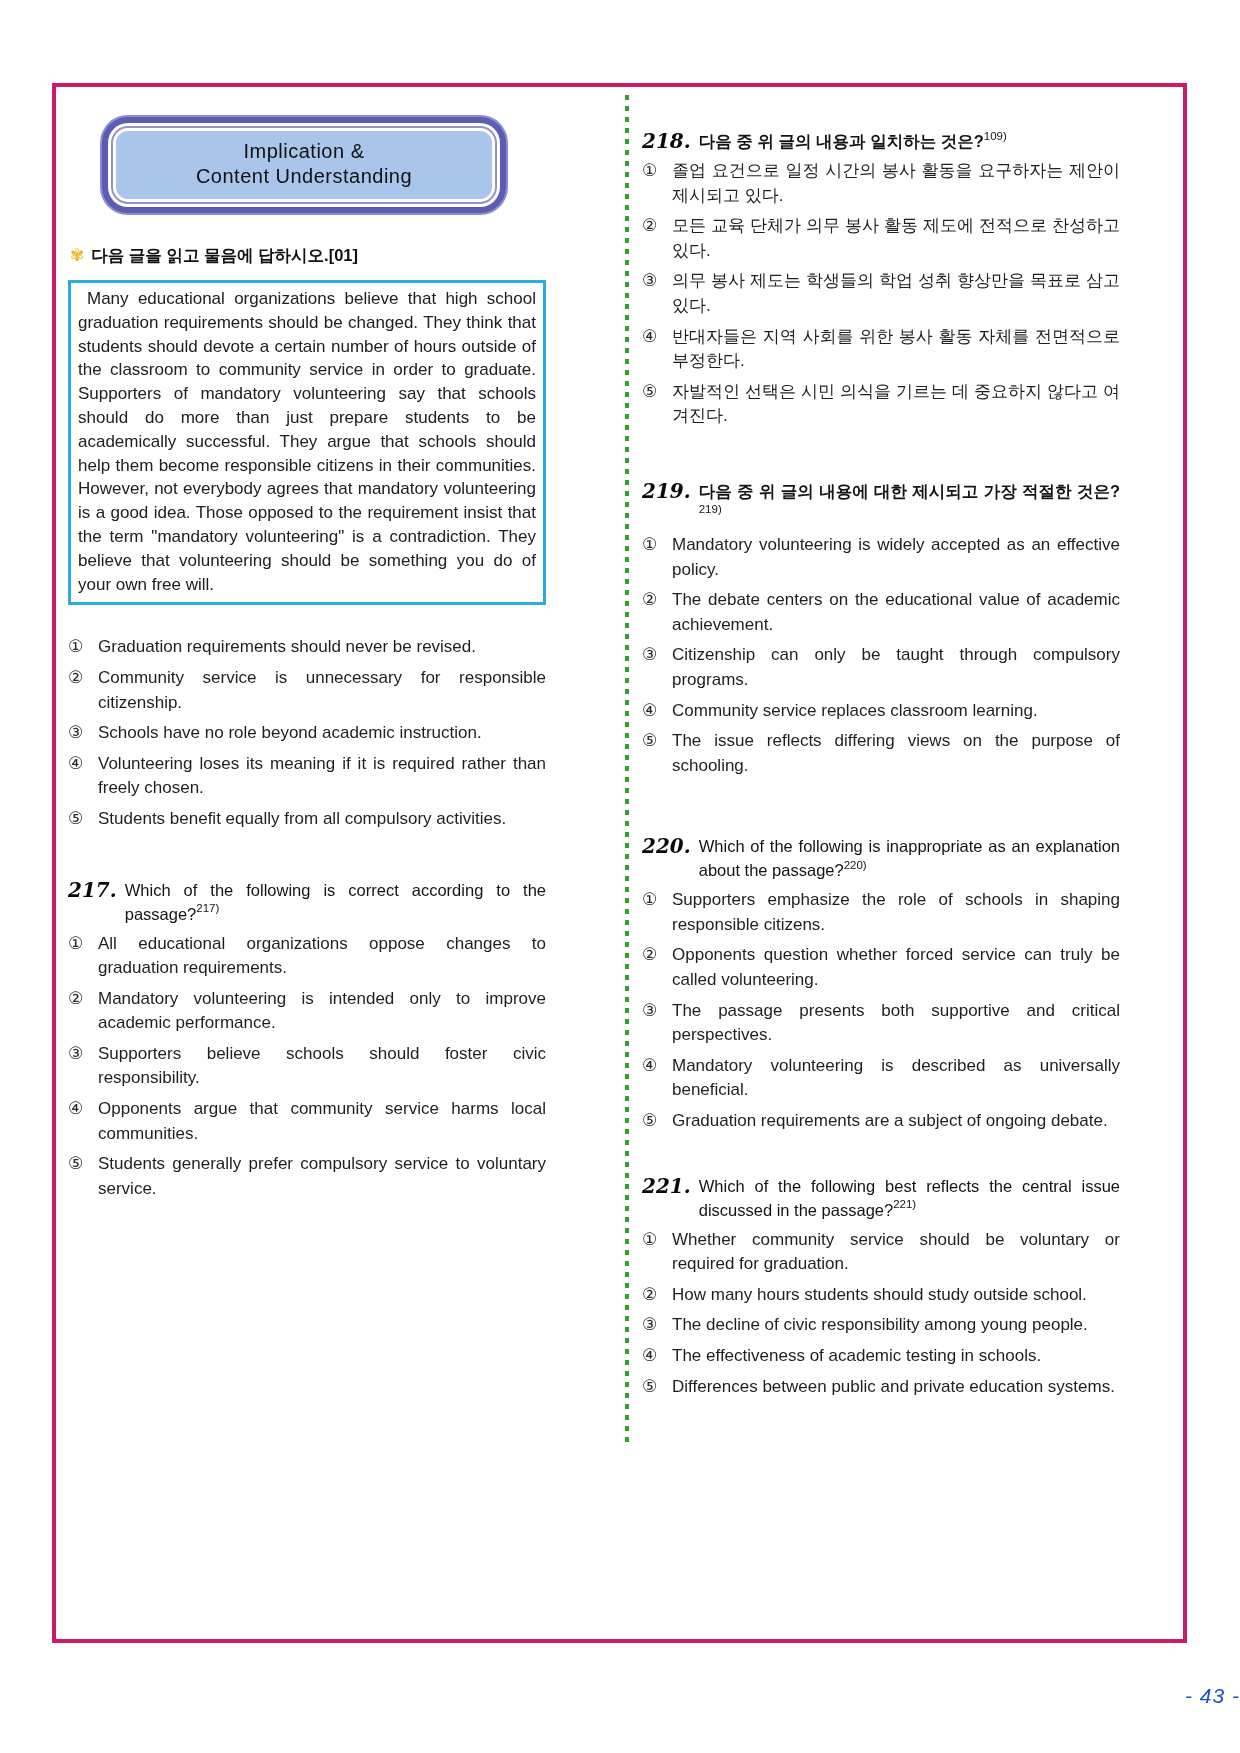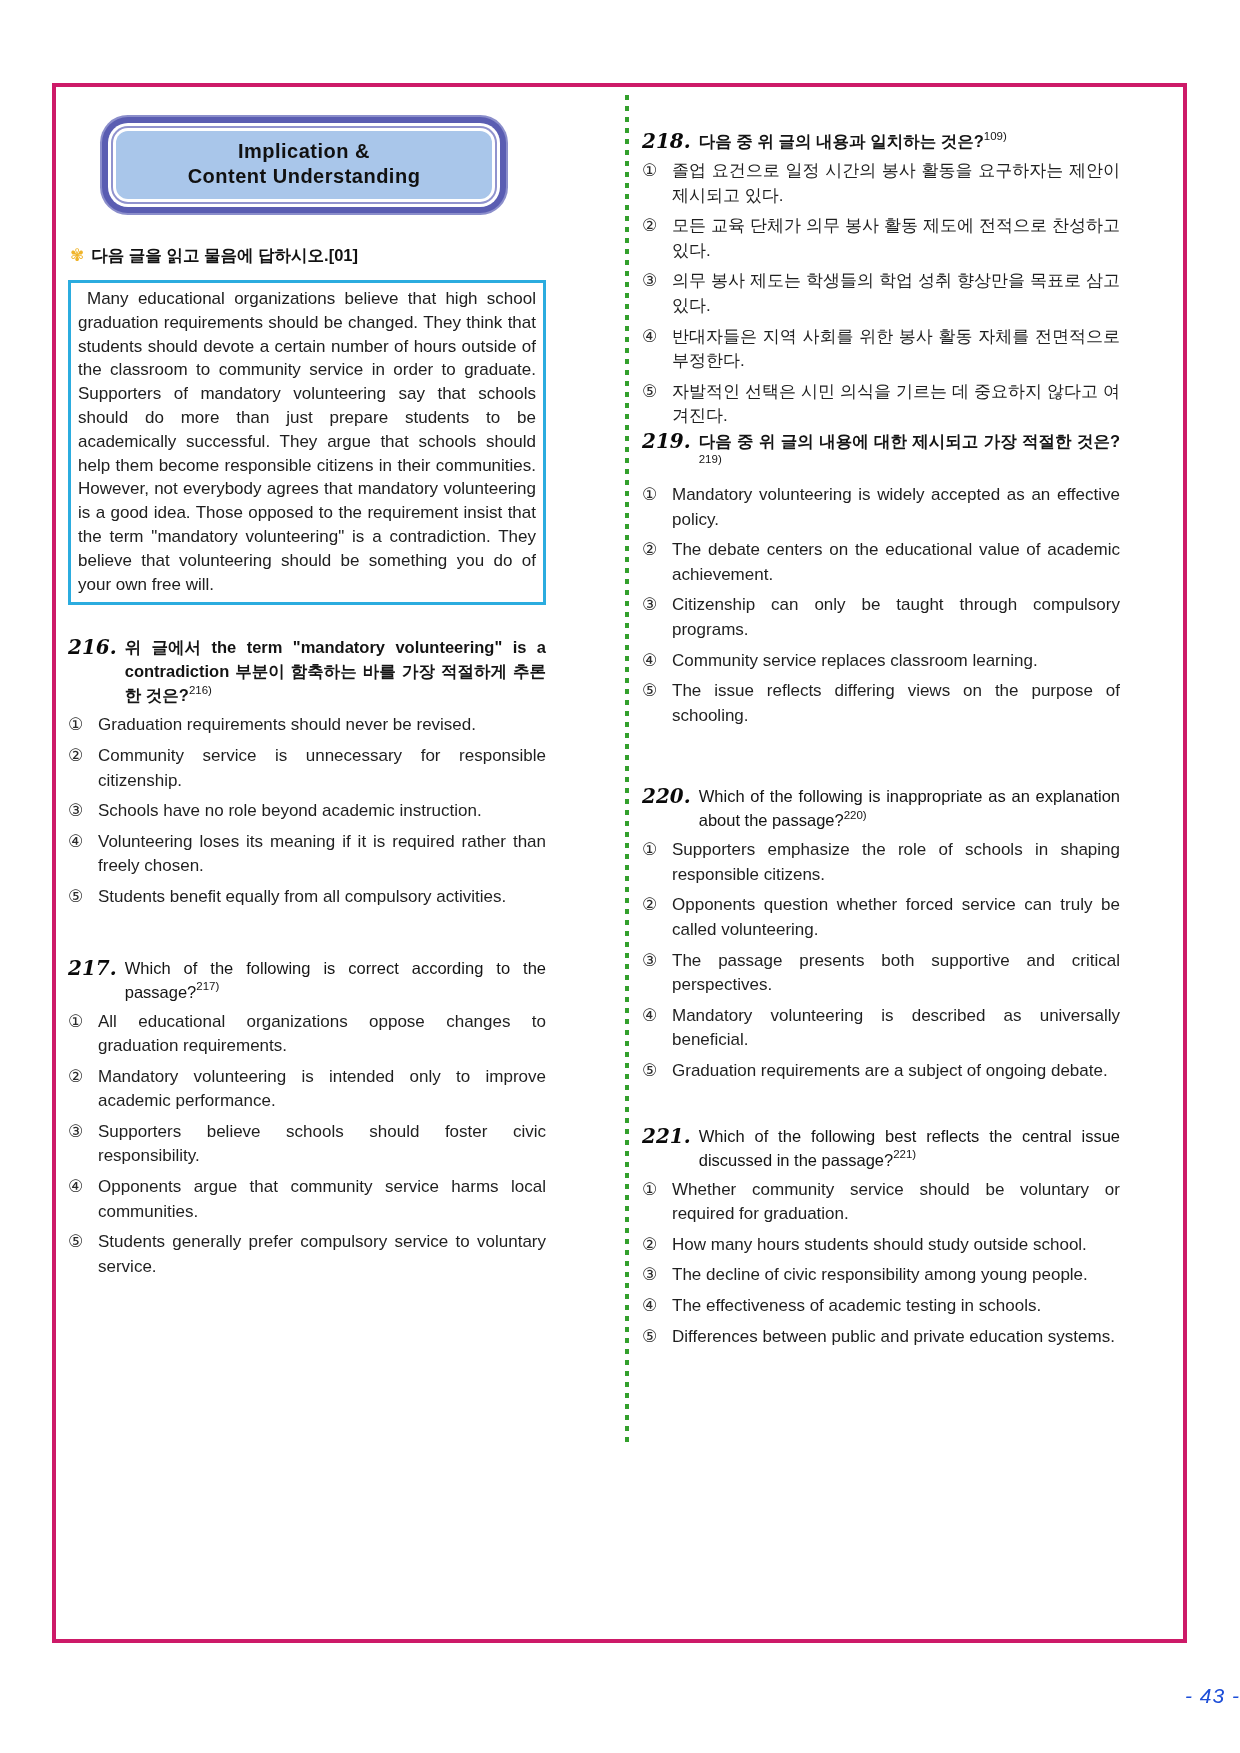--- a/index.html
+++ b/index.html
@@ -11,21 +11,21 @@
            background:repeating-linear-gradient(to bottom,#33a02c 0 5px,transparent 5px 11px);}
   .col{position:absolute;top:0;width:478px;}
   .col-left{left:12px;}
   .col-right{left:586px;}
 
   
   .badge{position:relative;margin:44px 18px 0 48px;width:356px;background:#a9c6ea;
          border-radius:12px;padding:8px 10px 10px;text-align:center;
          box-shadow:0 0 0 3px #ffffff,0 0 0 5px #9093ce,0 0 0 8px #ffffff,
                     0 0 0 14px #5a5db2,0 0 0 16px #8b8ecb;}
-  .badge-line{font-size:20px;font-weight:bold;line-height:25px;letter-spacing:.5px;color:#111;}
+  .badge-line{font-size:20px;font-weight:normal;line-height:25px;letter-spacing:.5px;color:#111;}
 
   
   .instruction{margin:46px 0 0 2px;font-size:16.5px;font-weight:bold;color:#111;}
   .flower{color:#f0b429;font-size:17px;margin-right:7px;}
 
   
   .passage-box{margin-top:13px;border:3px solid #2bacdf;box-sizing:border-box;
                padding:4px 7px 6px;width:100%;}
   .passage-box p{margin:0;font-size:17px;line-height:23.8px;text-align:justify;
                  text-indent:9px;color:#202020;}
@@ -39,21 +39,21 @@
   .q-prompt{flex:1 1 auto;font-size:16.5px;line-height:24px;text-align:justify;color:#141414;}
   .q-ko .q-prompt{font-weight:bold;}
   .q-prompt sup{font-size:11.5px;line-height:0;position:relative;top:-1px;font-weight:normal;}
   .option{display:flex;margin-top:6px;}
   .marker{flex:0 0 30px;font-size:17px;line-height:24.6px;color:#2a2a2a;}
   .opt-text{flex:1 1 auto;font-size:17px;line-height:24.6px;text-align:justify;color:#1f1f1f;}
 
   .mt-q216{margin-top:30px;}
   .mt-q217{margin-top:46px;}
   .mt-q218{margin-top:42px;}
-  .mt-q219{}
+  .mt-q219{margin-top:50px;}
   .mt-q220{margin-top:56px;}
   .mt-q221{margin-top:40px;}
 
   .page-number{position:absolute;left:0;top:1684px;width:100%;text-align:right;
                font-size:21px;letter-spacing:1px;color:#1d4ed8;font-style:italic;}
 </style>
 </head>
 <body>
 
 <div class="page">
@@ -69,24 +69,20 @@
 
       <div class="instruction">
         <span class="flower">✾</span><span>다음 글을 읽고 물음에 답하시오.[01]</span>
       </div>
 
       <div class="passage-box">
         <p>Many educational organizations believe that high school graduation requirements should be changed. They think that students should devote a certain number of hours outside of the classroom to community service in order to graduate. Supporters of mandatory volunteering say that schools should do more than just prepare students to be academically successful. They argue that schools should help them become responsible citizens in their communities. However, not everybody agrees that mandatory volunteering is a good idea. Those opposed to the requirement insist that the term "mandatory volunteering" is a contradiction. They believe that volunteering should be something you do of your own free will.</p>
       </div>
 
       <div class="question q-ko mt-q216">
-        <div class="q-head">
-          <span class="q-num">216.</span>
-          <span class="q-prompt"><span>위 글에서 the term "mandatory volunteering" is a contradiction 부분이 함축하는 바를 가장 적절하게 추론한 것은?</span><sup>216)</sup></span>
-        </div>
         <div class="option">
           <span class="marker">①</span>
           <span class="opt-text">Graduation requirements should never be revised.</span>
         </div>
         <div class="option">
           <span class="marker">②</span>
           <span class="opt-text">Community service is unnecessary for responsible citizenship.</span>
         </div>
         <div class="option">
           <span class="marker">③</span>

